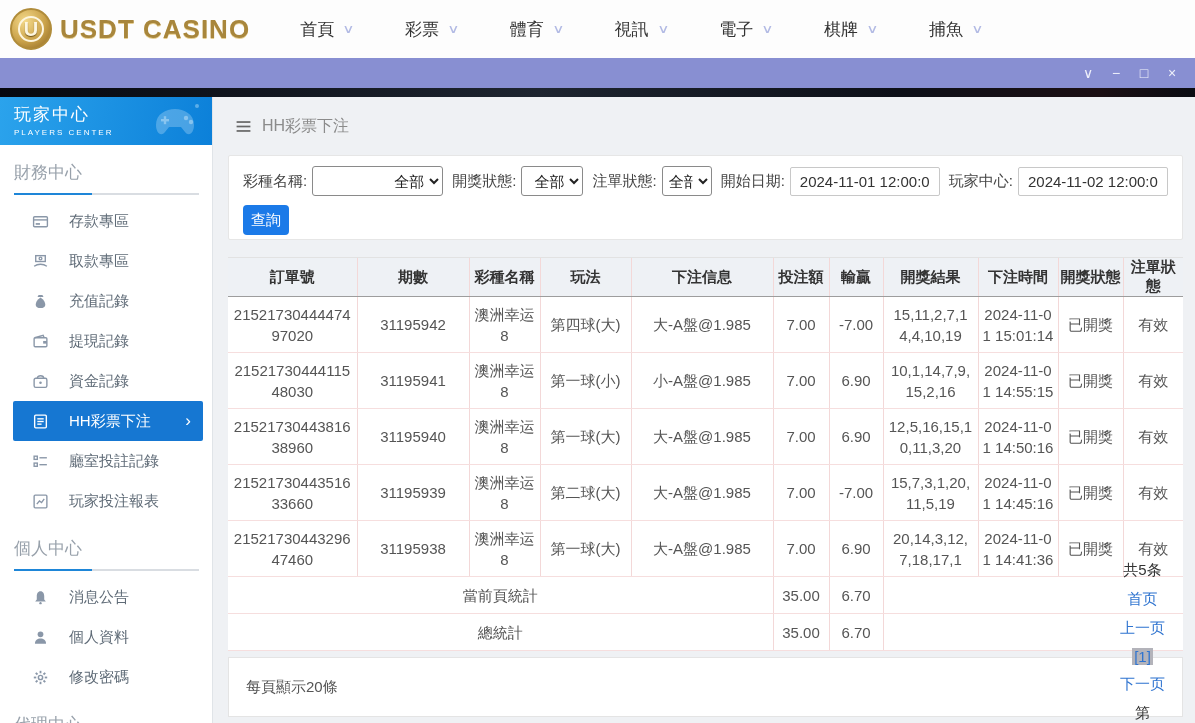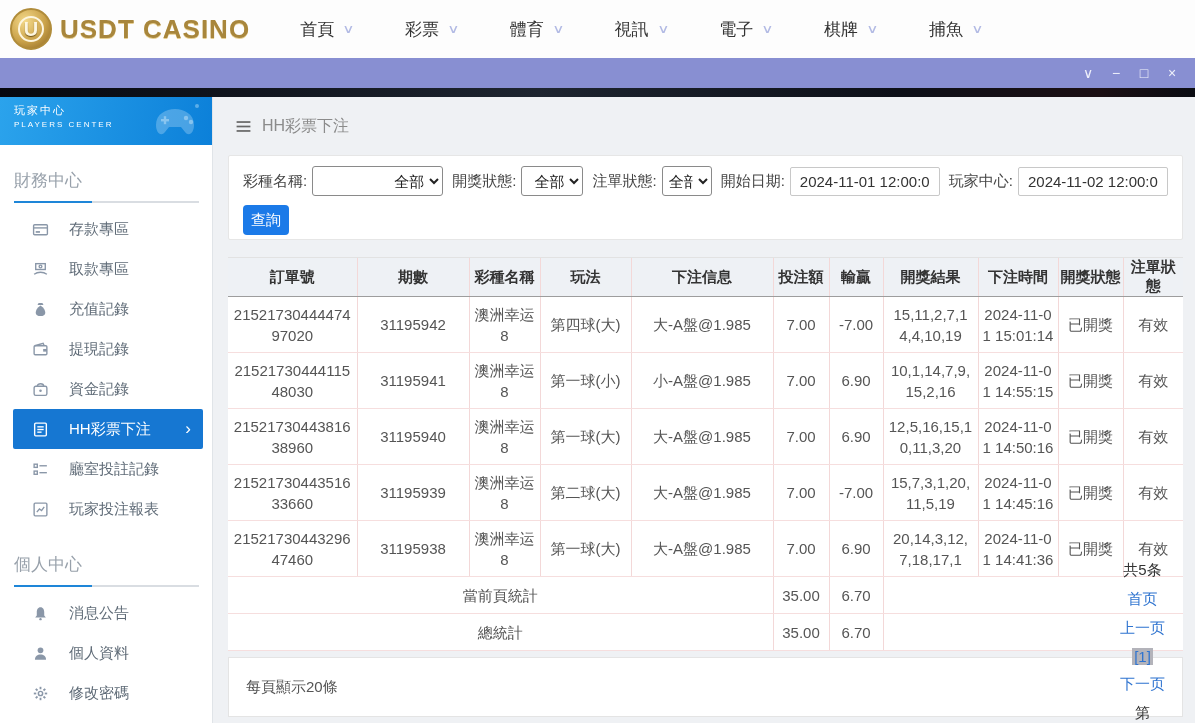--- a/index.html
+++ b/index.html
@@ -25,24 +25,24 @@
   .titlebar { height:30px; background:var(--c-titlebar_purple,#888fd2); display:flex; justify-content:flex-end;
     align-items:center; gap:10px; padding-right:14px; }
   .win-btn { color:#eef0fa; font-size:14px; width:18px; text-align:center; cursor:pointer; line-height:1; }
   .darkstrip { height:9px; background:linear-gradient(90deg,#06080f,#1e2530 45%,#0d1018 75%,#1c1014 92%,#0a0c12); }
 
   
   .bodywrap { display:flex; height:626px; }
   .sidebar { width:213px; background:#fff; border-right:1px solid #e0e4e8; flex:none; overflow:hidden; }
   .side-head { height:48px; background:linear-gradient(100deg,var(--c-sidebar_header_start,#2ba3ec),var(--c-sidebar_header_end,#0c80d9));
     color:#fff; padding:6px 0 0 14px; position:relative; overflow:hidden; }
-  .side-title { font-size:11px; letter-spacing:2px; }
+  .side-title { font-size:17px; letter-spacing:2px; }
   .side-sub { font-size:8px; letter-spacing:2px; margin-top:2px; }
   .side-head .deco { position:absolute; right:6px; top:2px; opacity:.55; }
-  .side-sec-title { padding:24px 14px 9px; font-size:17px; color:#98a1ab; }
+  .side-sec-title { padding:16px 14px 9px; font-size:17px; color:#98a1ab; }
   .side-underline { height:2px; margin:0 13px 6px 14px; background:#d9dde2; position:relative; }
   .side-underline::before { content:""; position:absolute; left:0; top:0; width:78px; height:2px; background:#1e86d8; }
   .side-item { display:flex; align-items:center; height:40px; padding-left:32px; color:#5f6b77;
     font-size:15px; gap:20px; cursor:pointer; white-space:nowrap; }
   .side-item .icon { width:17px; height:17px; display:flex; color:#8a97a8; }
   .side-item.active { background:var(--c-sidebar_active,#1677d2); color:#fff; margin:0 9px 0 13px;
     padding-left:19px; border-radius:2px; }
   .side-item.active .icon { color:#fff; }
   .side-item .chev-r { margin-left:auto; padding-right:12px; font-size:17px; }
 

